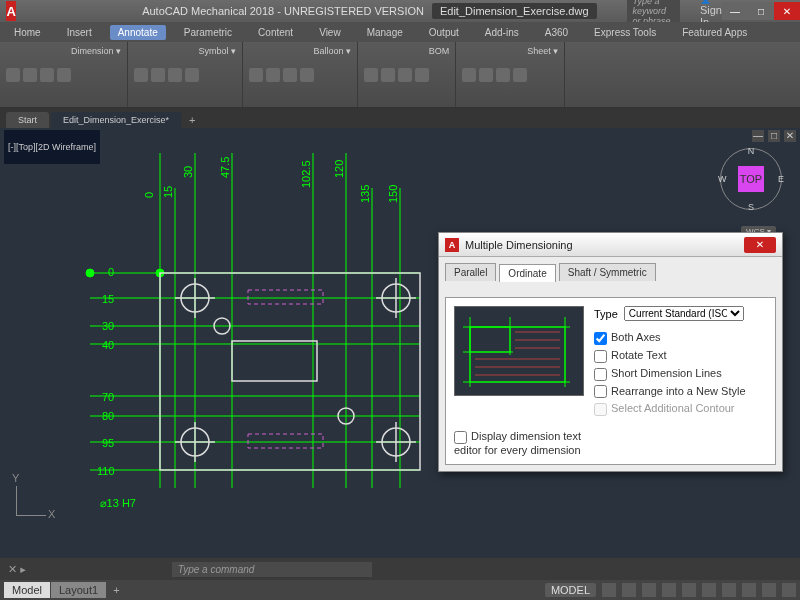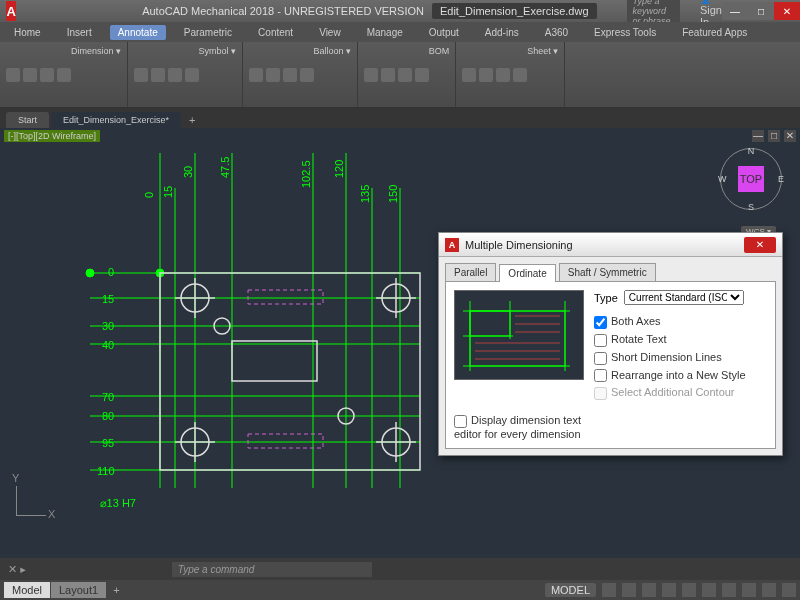--- a/index.html
+++ b/index.html
@@ -20,21 +20,21 @@
 .ribbon{height:66px;background:linear-gradient(#5a5a5a,#4a4a4a);display:flex;border-bottom:1px solid #333}
 .ribbon-panel{border-right:1px solid #3a3a3a;padding:2px 6px;display:flex;flex-direction:row;min-width:50px}
 .ribbon-panel .tools{flex:1;display:flex;gap:3px;align-items:center;flex-wrap:wrap}
 .ribbon-panel .tool-ic{width:14px;height:14px;background:#6a6a6a;border-radius:2px}
 .ribbon-panel .plabel{font-size:9px;color:#ccc;text-align:center;padding-top:2px}
 .tabbar{height:20px;background:#353535;display:flex;align-items:end;padding-left:6px;gap:2px}
 .doc-tab{background:#4a4a4a;color:#ccc;font-size:9px;padding:3px 12px;border-radius:3px 3px 0 0}
 .doc-tab.active{background:#29323d}
 .tab-plus{color:#aaa;padding:2px 6px}
 .canvas-wrap{flex:1;position:relative;background:#29323d}
-.canvas-header{position:absolute;top:2px;left:4px;color:#ccc;font-size:9px;background:#4d7c0f;padding:1px 4px}
+.canvas-header{position:absolute;top:2px;left:4px;color:#ccc;font-size:9px;background:#0f172a;padding:12px 4px}
 .canvas-ctrl{position:absolute;top:2px;right:4px;display:flex;gap:4px}
 .canvas-ctrl span{width:12px;height:12px;background:#4a4a4a;color:#ccc;font-size:10px;text-align:center;line-height:12px}
 svg.drawing{position:absolute;top:0;left:0}
 .viewcube{position:absolute;top:20px;right:18px;width:62px;height:62px}
 .viewcube .compass{position:absolute;inset:0;border:1px solid #888;border-radius:50%}
 .viewcube .cube{position:absolute;top:18px;left:18px;width:26px;height:26px;background:#d946ef;display:flex;align-items:center;justify-content:center;font-size:11px;color:#333}
 .viewcube .n{position:absolute;top:-2px;left:50%;transform:translateX(-50%);color:#ccc;font-size:9px}
 .viewcube .s{position:absolute;bottom:-2px;left:50%;transform:translateX(-50%);color:#ccc;font-size:9px}
 .viewcube .e{position:absolute;right:-2px;top:50%;transform:translateY(-50%);color:#ccc;font-size:9px}
 .viewcube .w{position:absolute;left:-2px;top:50%;transform:translateY(-50%);color:#ccc;font-size:9px}
@@ -50,21 +50,21 @@
 .status-right .mode{background:#5a5a5a;padding:1px 6px;border-radius:2px}
 .status-right .sic{width:14px;height:14px;background:#5a5a5a}
 .dialog{position:absolute;top:232px;left:438px;width:345px;background:#ececec;border:1px solid #888;box-shadow:2px 3px 8px rgba(0,0,0,.5)}
 .dlg-title{height:24px;background:linear-gradient(#fff,#e0e0e0);display:flex;align-items:center;padding:0 6px;border-bottom:1px solid #aaa}
 .dlg-title .dlg-logo{width:14px;height:14px;background:#c92020;color:#fff;font-size:9px;text-align:center;line-height:14px;font-weight:bold;margin-right:6px}
 .dlg-title .dlg-txt{font-size:11px;color:#222}
 .dlg-title .dlg-close{margin-left:auto;width:32px;height:16px;background:#c92020;color:#fff;text-align:center;line-height:15px;font-size:10px;border-radius:2px}
 .dlg-tabs{display:flex;padding:6px 6px 0;gap:3px}
 .dlg-tab{border:1px solid #999;border-bottom:none;padding:3px 8px;font-size:10px;background:#e0e0e0;color:#333}
 .dlg-tab.active{background:#fff;position:relative;top:1px}
-.dlg-body{border:1px solid #999;margin:0 6px 6px;background:#fff;padding:8px}
+.dlg-body{border:1px solid #999;margin:16px 6px 6px;background:#fff;padding:8px}
 .dlg-row{display:flex;gap:10px}
 .dlg-preview{width:130px;height:90px;background:#29323d;border:1px solid #666;position:relative}
 .dlg-opts{flex:1}
 .dlg-opts .typ{display:flex;align-items:center;gap:6px;font-size:10px;margin-bottom:10px}
 .dlg-opts select{font-size:10px;width:120px}
 .dlg-opts label{display:block;font-size:10px;margin:4px 0;color:#333}
 .dlg-opts label.dis{color:#999}
 .dlg-opts input[type=checkbox]{margin-right:4px;vertical-align:middle}
 .dlg-chk-left{margin-top:10px;font-size:10px;color:#333;width:140px}
 .dlg-chk-left input{margin-right:4px;vertical-align:middle}

